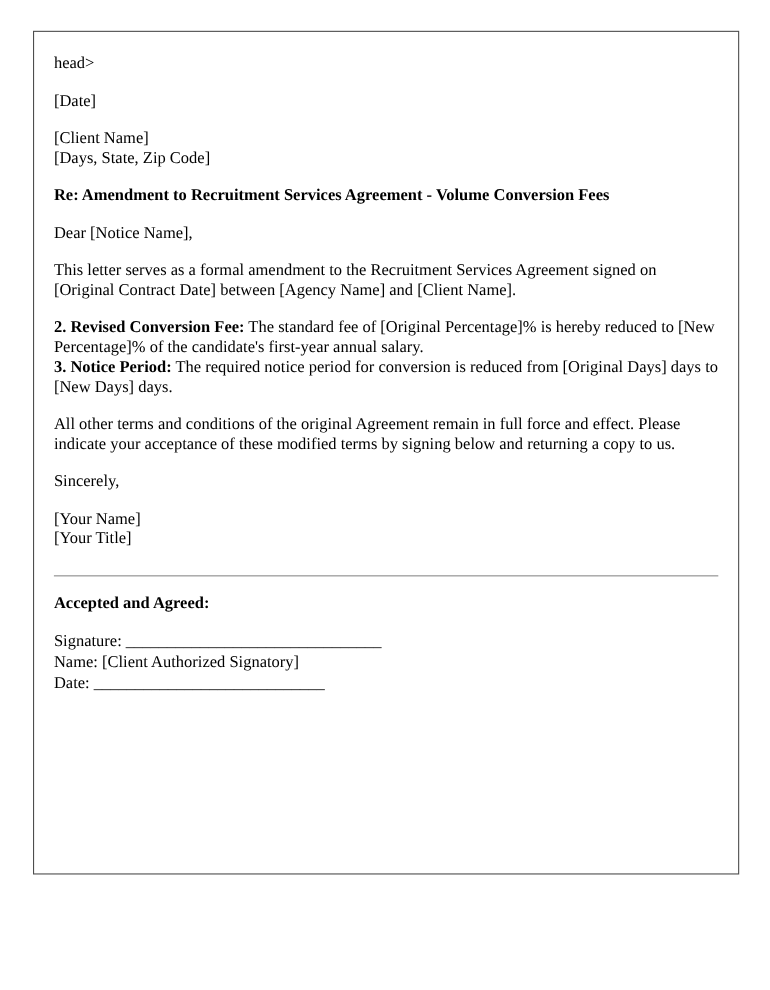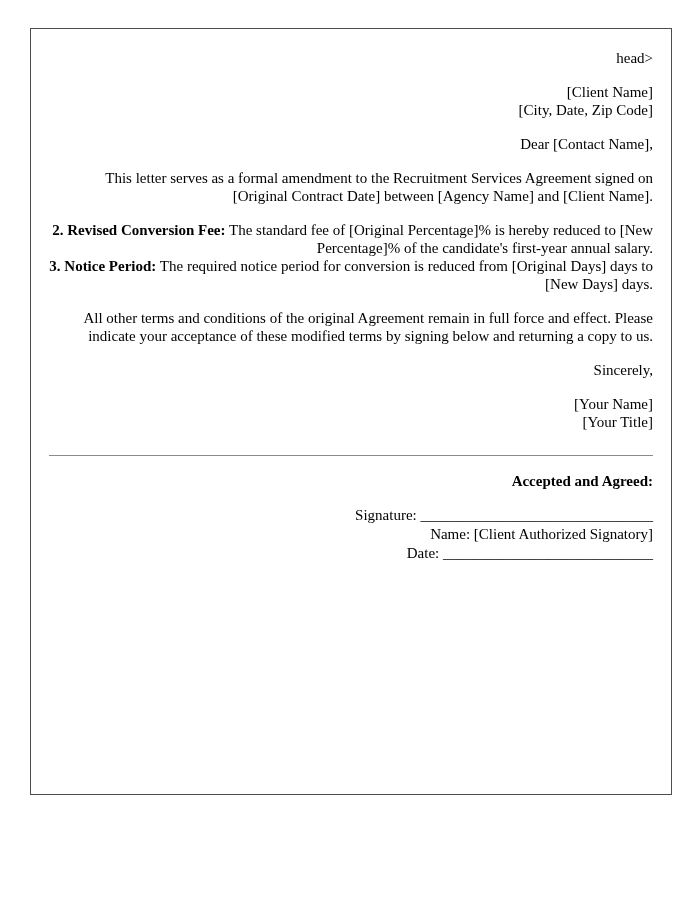--- a/index.html
+++ b/index.html
@@ -16,48 +16,49 @@
       position: absolute;
       left: 30px;
       top: 28px;
       width: 642px;
       height: 767px;
       border: 1px solid #4d4d4d;
       padding: 20px 18px 24px 18px;
       font-size: 15px;
       line-height: 18px;
       overflow: hidden;
-      text-align: right;
     }
     .block { margin: 0 0 16px 0; }
     .block:last-child { margin-bottom: 0; }
     .line { margin: 0; }
     .bold { font-weight: bold; }
     .rule {
       border: none;
       border-top: 1px solid #8a8a8a;
       margin: 24px 0 16px 0;
     }
     .sig-line { margin: 0 0 1px 0; }
   </style>
 </head>
 <body>
 
 <div class="letter-page">
 
   <p class="block">head&gt;</p>
 
+  <p class="block">[Date]</p>
 
   <div class="block">
     <div class="line">[Client Name]</div>
-    <div class="line">[City, Date, Zip Code]</div>
+    <div class="line">[Days, State, Zip Code]</div>
   </div>
 
+  <p class="block bold">Re: Amendment to Recruitment Services Agreement - Volume Conversion Fees</p>
 
-  <p class="block">Dear [Contact Name],</p>
+  <p class="block">Dear [Notice Name],</p>
 
   <p class="block">This letter serves as a formal amendment to the Recruitment Services Agreement signed on [Original Contract Date] between [Agency Name] and [Client Name].</p>
 
 
   <div class="block">
     <div class="line"><span class="bold">2. Revised Conversion Fee:</span><span> The standard fee of [Original Percentage]% is hereby reduced to [New Percentage]% of the candidate's first-year annual salary.</span></div>
     <div class="line"><span class="bold">3. Notice Period:</span><span> The required notice period for conversion is reduced from [Original Days] days to [New Days] days.</span></div>
   </div>
 
   <p class="block">All other terms and conditions of the original Agreement remain in full force and effect. Please indicate your acceptance of these modified terms by signing below and returning a copy to us.</p>

